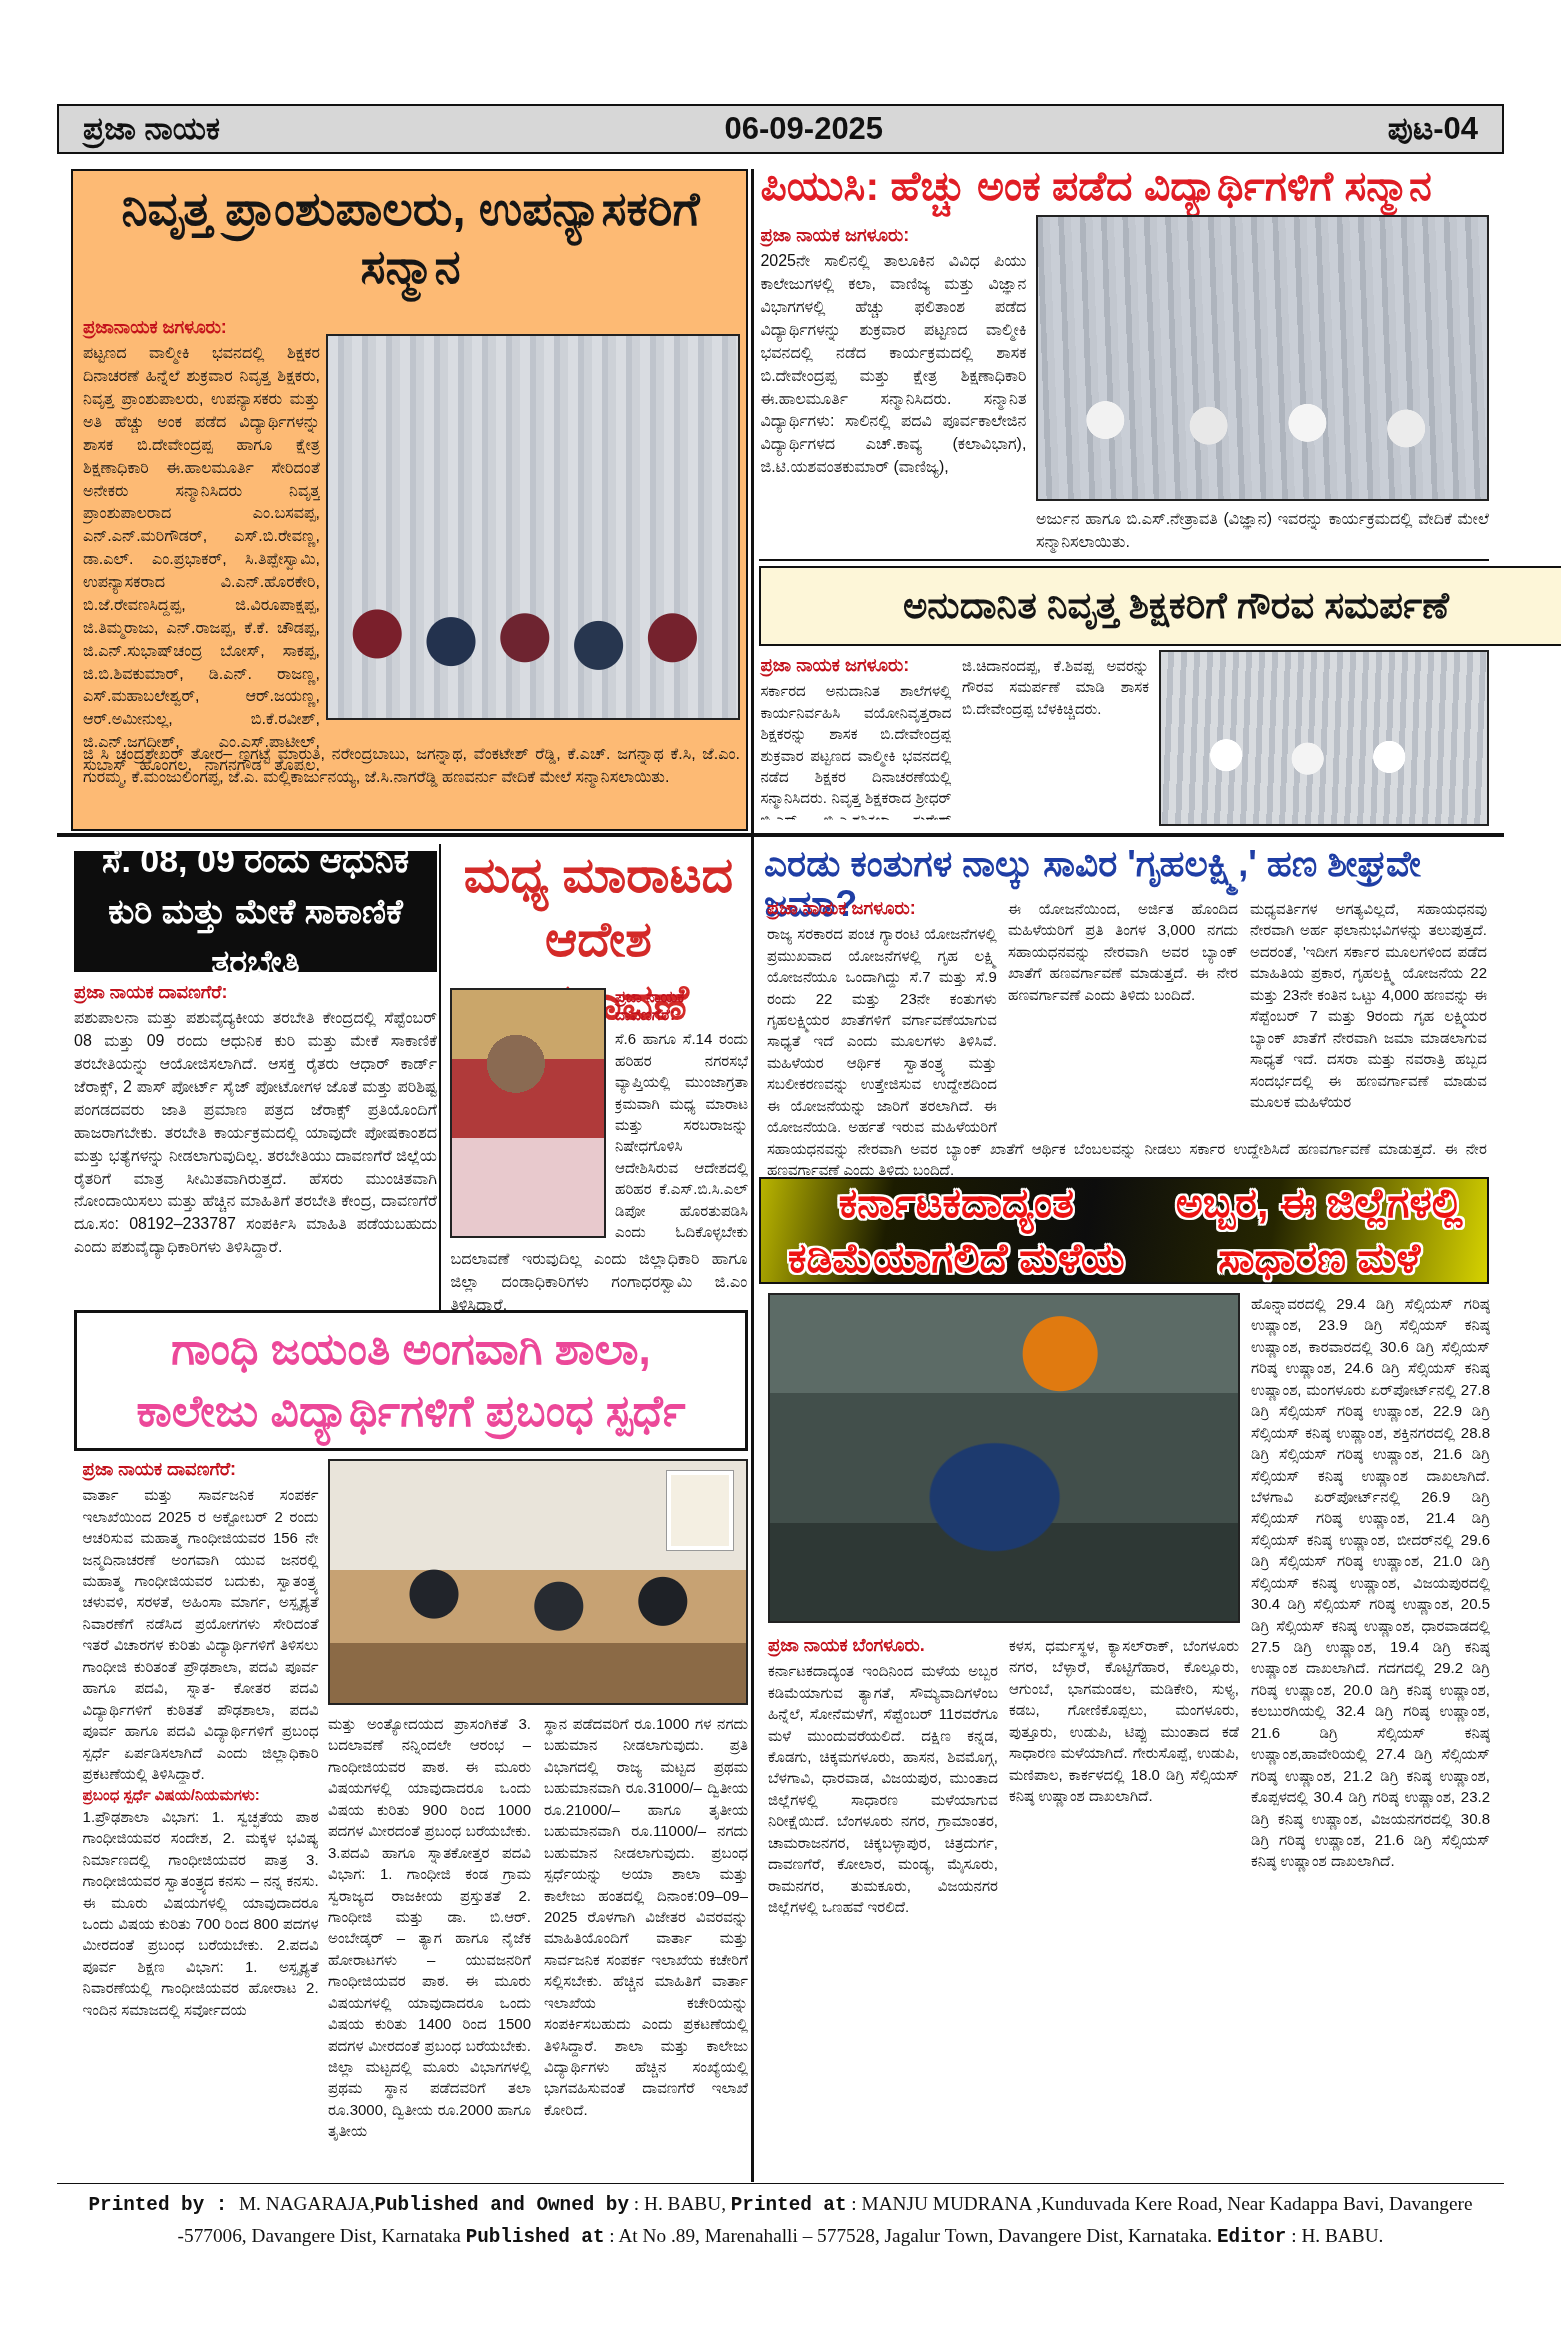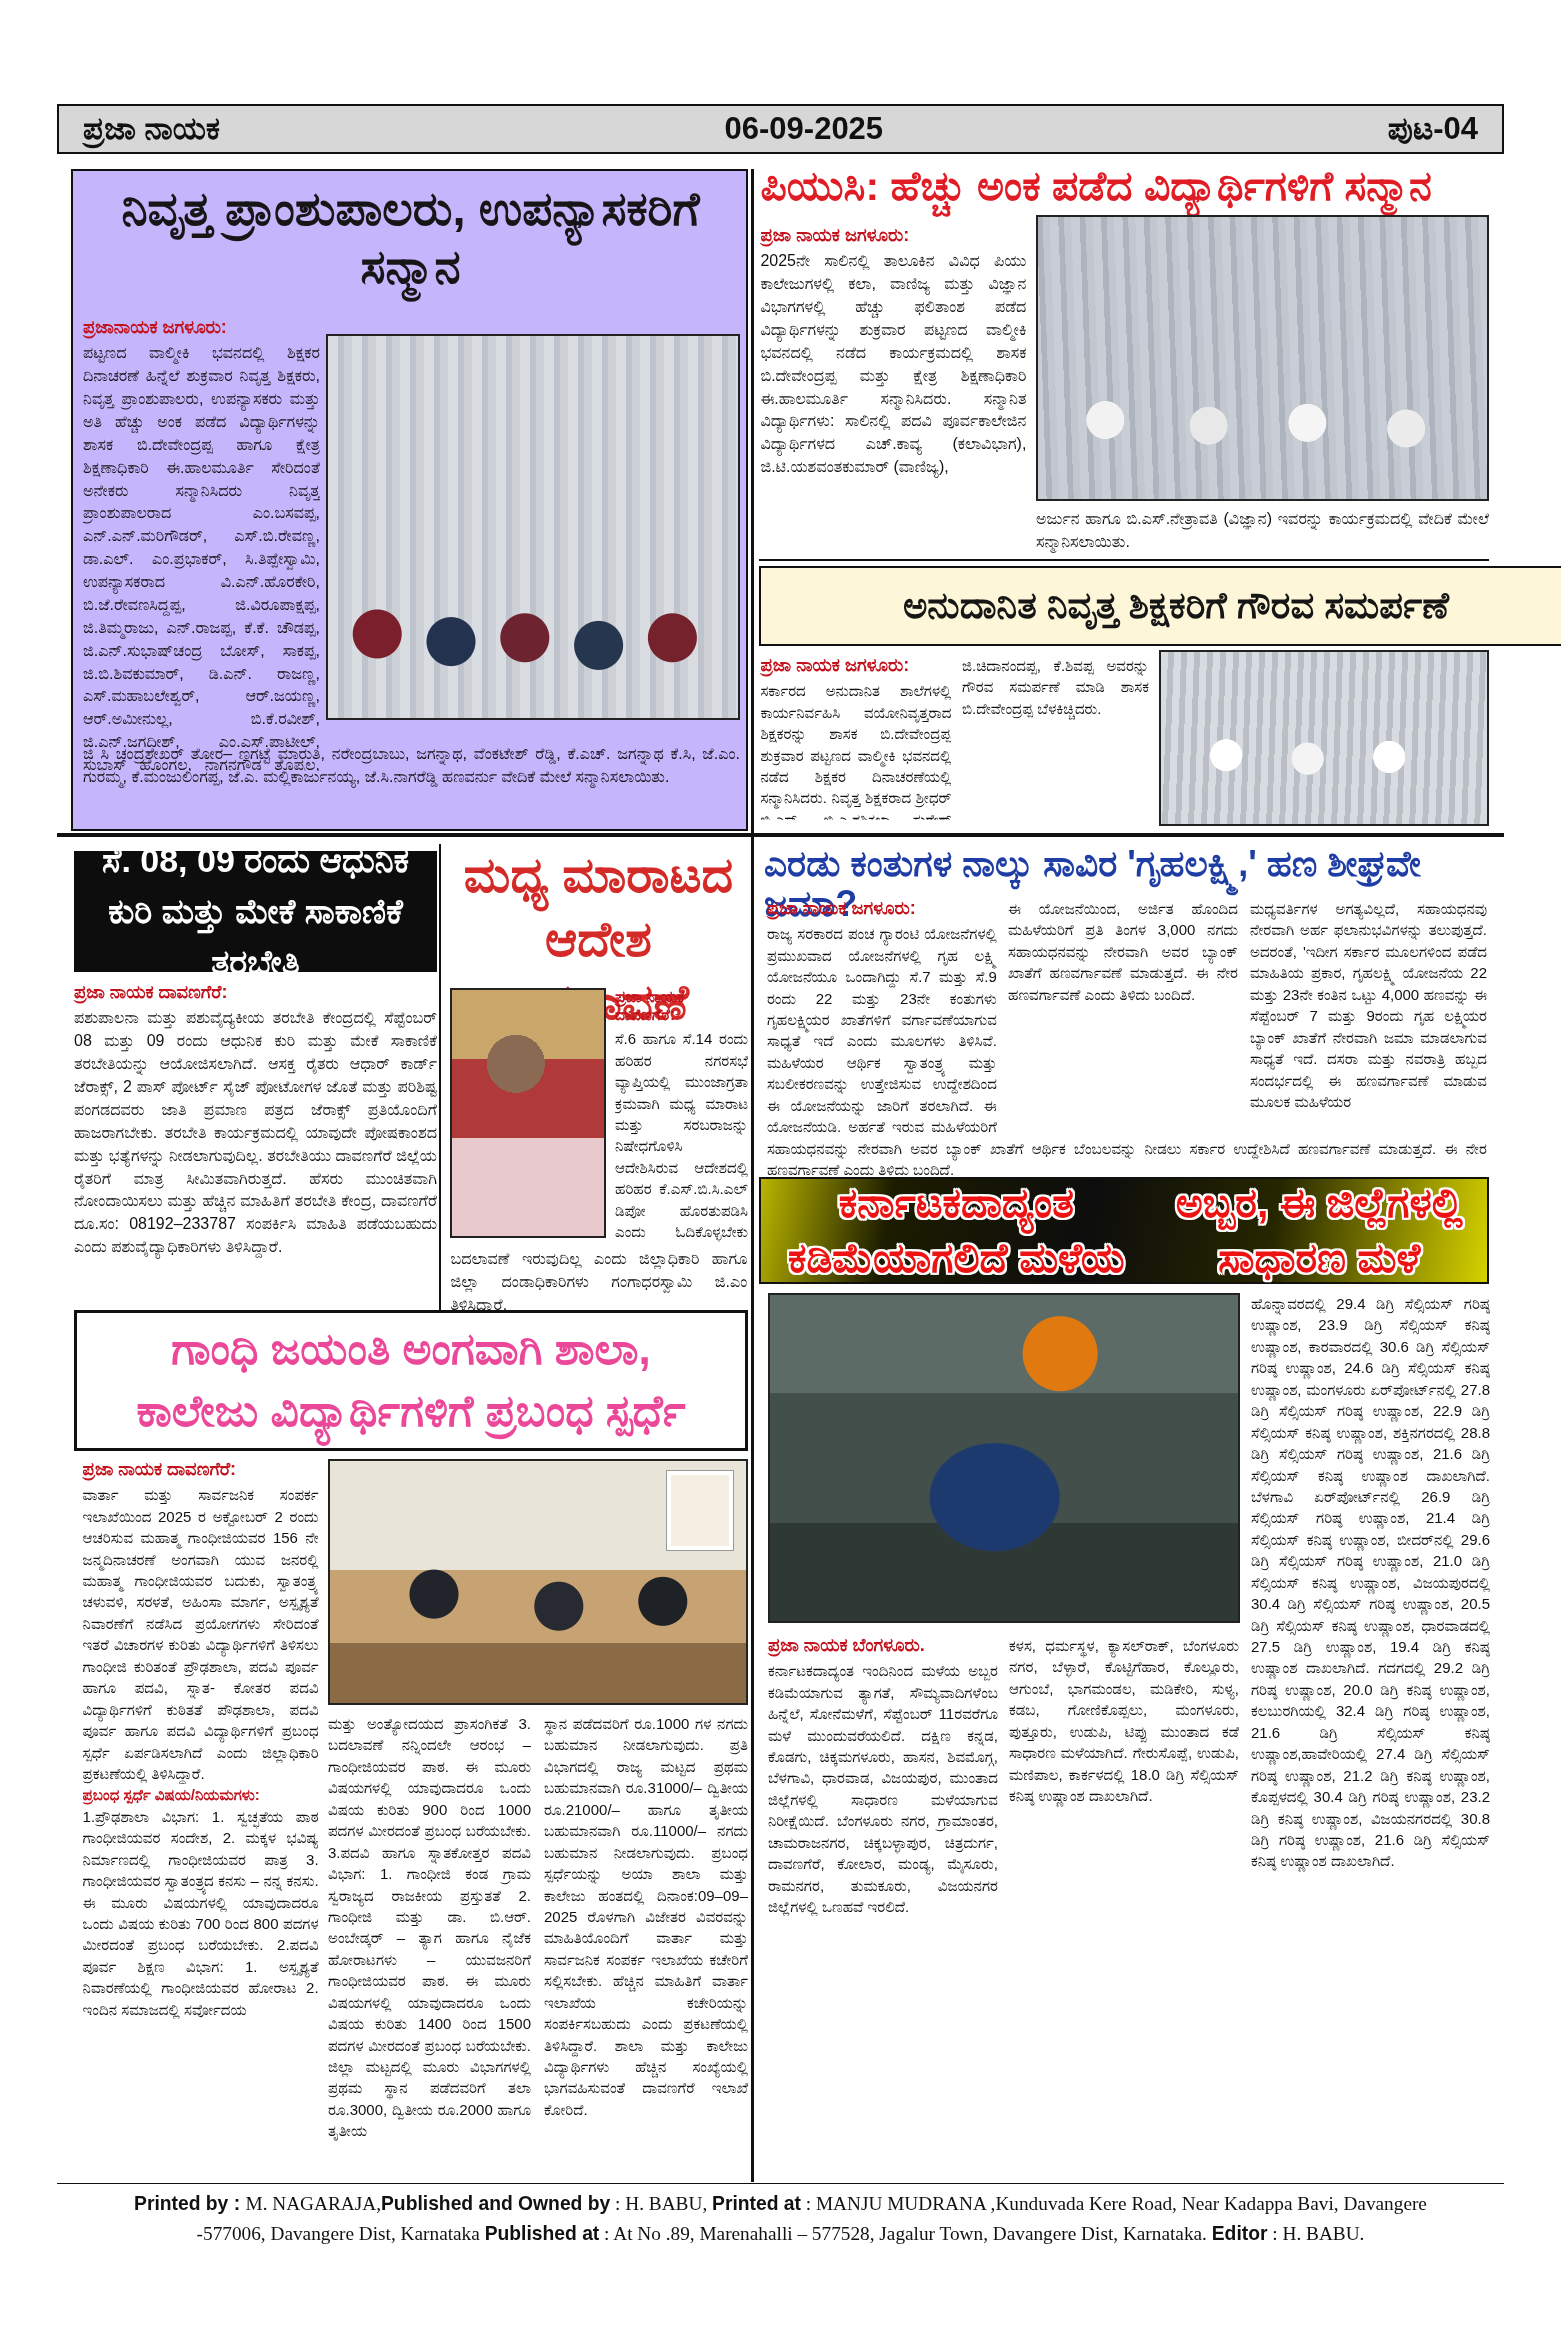--- a/index.html
+++ b/index.html
@@ -7,21 +7,21 @@
         font-family:"Liberation Sans", sans-serif;color:#111;overflow:hidden;}
   .abs{position:absolute;box-sizing:border-box;}
   
   .masthead{background:#d7d7d7;border:2.9px solid #111;display:flex;align-items:center;
             justify-content:space-between;padding:0 24px;font-weight:bold;font-size:31px;}
   
   .body-txt{font-size:16px;line-height:1.43;text-align:justify;overflow:hidden;}
   .byline{color:#c3121c;font-weight:bold;font-size:18px;display:block;margin-bottom:4.3px;}
   .subhead-red{color:#c3121c;font-weight:bold;}
   
-  .art1-box{background:#c4b5fd;border:2.9px solid #111;}
+  .art1-box{background:#fdba74;border:2.9px solid #111;}
   .art1-head{font-size:47px;line-height:1.25;font-weight:bold;text-align:center;color:#161616;}
   
   .art2-head{color:#e01d25;font-weight:bold;font-size:41px;line-height:1.1;}
   
   .art3-headbox{background:#fdf6d8;border:2.9px solid #111;display:flex;align-items:center;justify-content:center;}
   .art3-head{font-size:37px;font-weight:bold;color:#161616;text-align:center;}
   
   .blackbox{background:#0d0d0d;border-top:7.1px solid #fff;display:flex;align-items:center;justify-content:center;padding:7.1px 10px;}
   .blackbox-head{color:#ffffff;font-weight:bold;font-size:34px;line-height:1.5;text-align:center;}
   
@@ -67,21 +67,21 @@
       radial-gradient(circle at 55% 60%, #272b31 0 24px, transparent 25px),
       radial-gradient(circle at 80% 58%, #1e2126 0 24px, transparent 25px),
       linear-gradient(180deg,#e9e4da 0 45%, #c7a273 45% 75%, #8b6a46 75% 100%);}
   .ph-gandhi-frame{background:#f4efe2;border:4.3px solid #ffffff;outline:1.4px solid #999;}
   .ph-rain{background:
       radial-gradient(circle at 62% 18%, #e07a10 0 37px, transparent 38px),
       radial-gradient(ellipse at 48% 62%, #1d3a6e 0 64px, transparent 66px),
       linear-gradient(180deg,#5c6b66 0 30%, #424f4b 30% 70%, #2e3835 70% 100%);}
   
   .footer{font-family:"Liberation Serif", serif;font-size:19.3px;text-align:center;color:#111;line-height:1.55;}
-  .footer b{font-family:Liberation Sans, sans-serif;text-align:center;}
+  .footer b{font-family:Liberation Mono, monospace;text-align:center;}
 </style>
 </head>
 <body>
 
 <div class="page">
 
   <div class="abs masthead" style="left:57px;top:104px;width:1447px;height:50px;">
     <span>ಪ್ರಜಾ ನಾಯಕ</span>
     <span>06-09-2025</span>
     <span>ಪುಟ-04</span>

